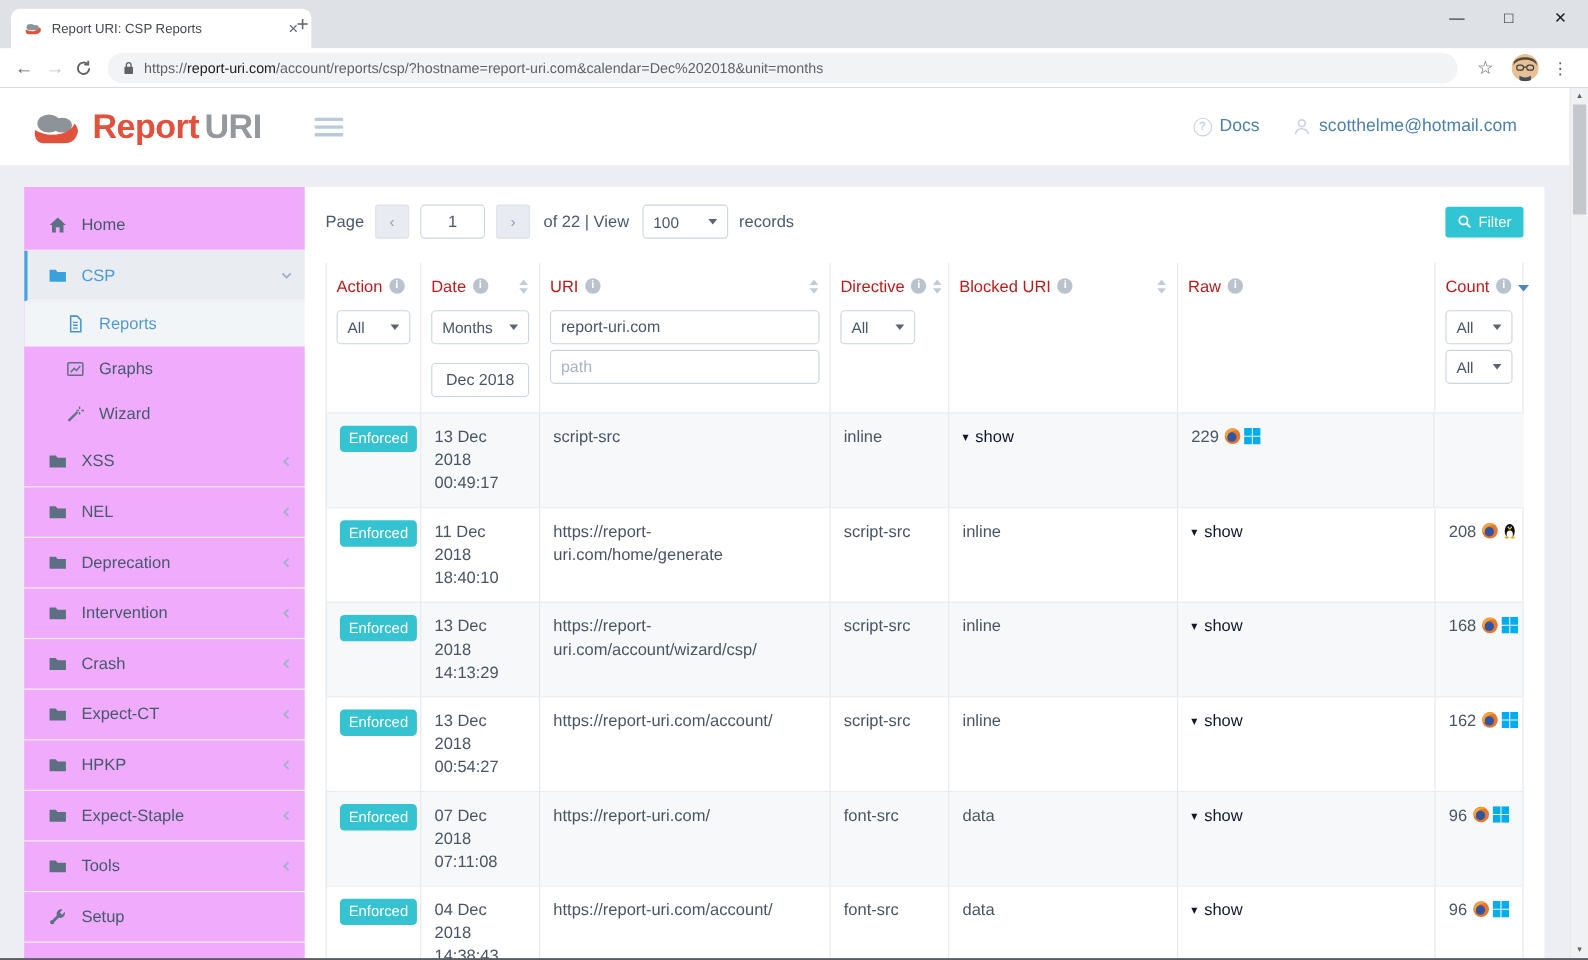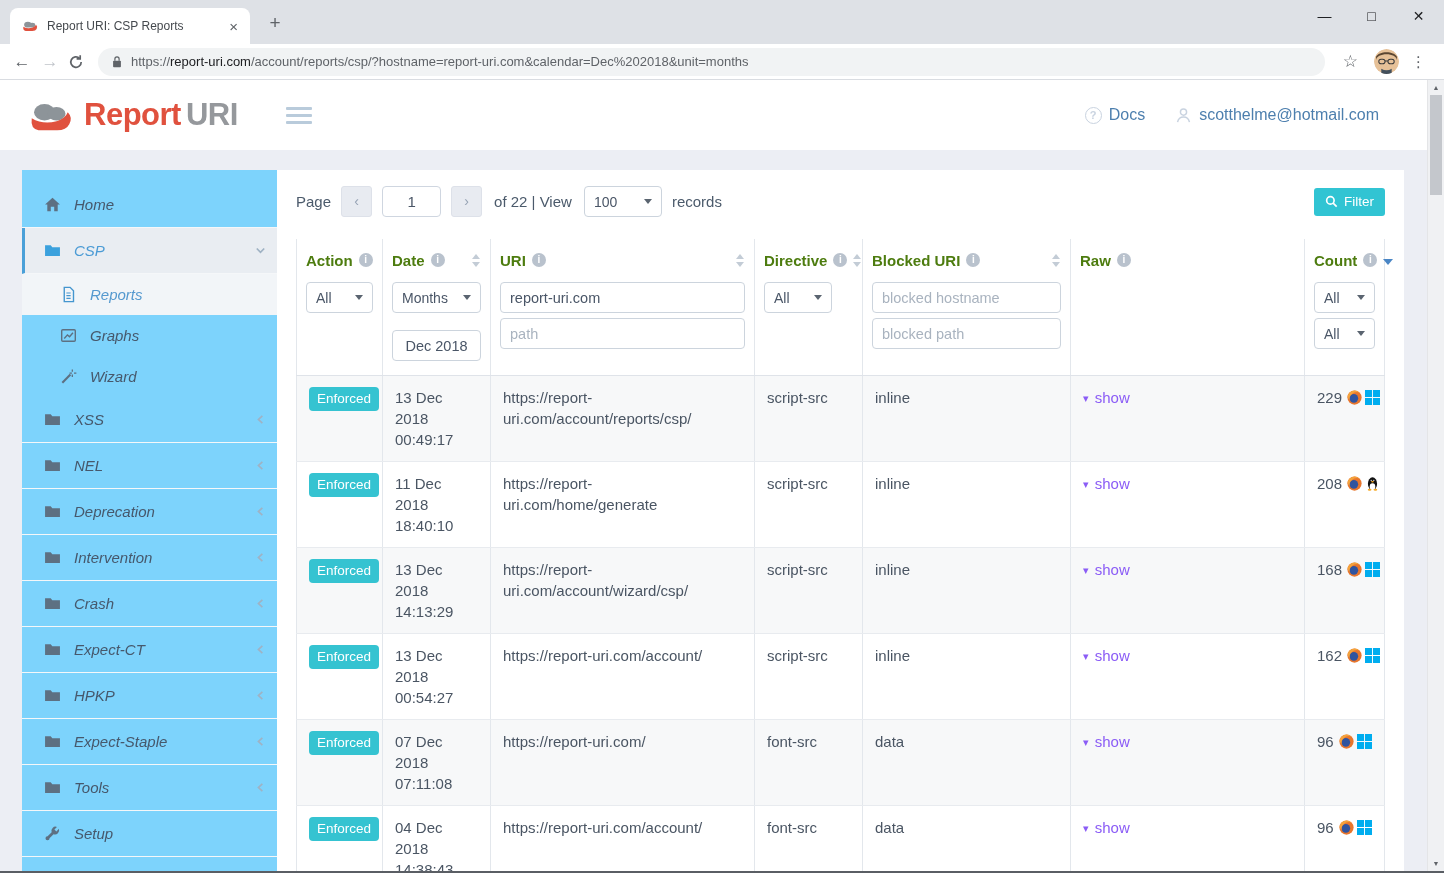--- a/index.html
+++ b/index.html
@@ -1,21 +1,21 @@
 <!DOCTYPE html>
 <html><head>
 <meta charset="utf-8">
 <style>
   * { box-sizing: border-box; margin: 0; padding: 0; }
   body { font-family: "Liberation Sans", "DejaVu Sans", sans-serif; background:#fff; }
   .screen { position:relative; width:1444px; height:873px; overflow:hidden; background:#fff; }
 
   
   .tabbar { position:absolute; top:0; left:0; width:1444px; height:44px; background:#dee1e6; }
-  .tab { position:absolute; left:10px; bottom:0; width:240px; height:36px; background:#fff;
+  .tab { position:absolute; left:10px; bottom:0; width:273px; height:36px; background:#fff;
          border-radius:8px 8px 0 0; display:flex; align-items:center; padding:0 8px 0 12px; gap:8px; }
   .tab-favicon { width:17px; height:14px; flex:0 0 auto; }
   .tab-title { flex:1; font-size:12px; color:#45494e; white-space:nowrap; overflow:hidden; }
   .tab-close { color:#5f6368; font-size:15px; line-height:15px; padding:0 4px; cursor:default; }
   .new-tab { position:absolute; left:262px; bottom:7px; width:26px; height:26px; text-align:center;
              line-height:24px; font-size:19px; color:#5f6368; }
   .win-controls { position:absolute; right:2px; top:0; display:flex; }
   .win-controls span { width:47px; height:33px; text-align:center; line-height:33px; font-size:14px; color:#202124; }
   .navbar { position:absolute; top:44px; left:0; width:1444px; height:36px; background:#fff;
             border-bottom:1px solid #d9dce1; display:flex; align-items:center; padding:0 8px; }
@@ -43,22 +43,22 @@
   .header-right { margin-left:auto; display:flex; align-items:center; gap:30px; padding-right:20px; }
   .hdr-link { display:flex; align-items:center; gap:7px; font-size:16px; color:#4d7fae; }
   .q-icon { width:17px; height:17px; border:1.5px solid #c9d3e0; border-radius:50%; color:#c9d3e0;
             font-size:11px; line-height:14px; text-align:center; font-weight:700; }
   .person-icon { width:17px; height:17px; }
 
   
   .content { position:absolute; top:150px; left:0; width:1427px; height:723px; background:#eceef4; }
 
   
-  .sidebar { position:absolute; left:22px; top:20px; width:261px; height:703px; background:#7dd3fc;
-             padding-top:12px; overflow:hidden;font-style:italic; }
+  .sidebar { position:absolute; left:22px; top:20px; width:261px; height:703px; background:#f0abfc;
+             padding-top:12px; overflow:hidden; }
   .nav-item { display:flex; align-items:center; height:46px; padding:0 16px 0 22px; border-bottom:1px solid #f5f7f9; cursor:default; }
   .nav-item.sub { height:41px; padding-left:38px; border-bottom:none; }
   .nav-item.active-parent { background:#e9edf2; border-left:3px solid #4aa0d8; padding-left:19px; }
   .nav-item.sub.active { background:#f2f5f8; }
   .nav-icon { width:17px; height:17px; margin-right:13px; color:#5d7082; flex:0 0 auto; }
   .nav-icon svg { width:100%; height:100%; display:block; }
   .nav-label { font-size:15px; color:#46586c; }
   .active-parent .nav-icon { color:#3ba1dd; }
   .active-parent .nav-label { color:#4b9bd5; }
   .sub.active .nav-icon { color:#4596cf; }
@@ -86,21 +86,21 @@
   .mag-icon { width:13px; height:13px; }
 
   
   .table { width:1089px; }
   .thead, .tr { display:grid; grid-template-columns:86px 108px 264px 108px 208px 234px 81px; }
   .th, .td { border-left:1px solid #e3e7ec; }
   .th:last-child, .td:last-child { border-right:1px solid #e3e7ec; }
   .thead { border-bottom:1px solid #dfe3e9; }
   .th { padding:12px 9px 14px 9px; }
   .th-top { display:flex; align-items:center; gap:6px; margin-bottom:13px; min-height:18px; }
-  .th-label { font-size:15px; font-weight:700; color:#4d7c0f; white-space:nowrap; }
+  .th-label { font-size:15px; font-weight:400; color:#b91c1c; white-space:nowrap; }
   .info-icon { width:14px; height:14px; border-radius:50%; background:#b9c2cd; color:#fff; font-size:10px;
                font-weight:700; text-align:center; line-height:14px; font-style:normal; flex:0 0 auto; }
   .sort { margin-left:auto; display:flex; flex-direction:column; gap:3px; padding-right:1px; }
   .sort i { width:0; height:0; border-left:4.5px solid transparent; border-right:4.5px solid transparent; }
   .sort .s-up { border-bottom:5px solid #c3ccd6; }
   .sort .s-down { border-top:5px solid #c3ccd6; }
   .count-sort { width:0; height:0; border-left:5px solid transparent; border-right:5px solid transparent;
                 border-top:6px solid #4a86c5; margin-top:3px; }
   .fstack { display:flex; flex-direction:column; gap:5px; }
   .finput { height:31px; border:1px solid #ccd4dd; border-radius:4px; padding:0 9px; font-size:14.5px;
@@ -108,21 +108,21 @@
   .finput::placeholder { color:#a9b3bf; }
   .finput.center { text-align:center;margin-top:12px; }
   .w-full { width:100%; }
   .w68 { width:68px; }
   .tr { min-height:57px; border-top:1px solid #e8ebef; }
   .tr:first-child { border-top:none; }
   .tr.stripe { background:#f7f8f9; }
   .td { padding:11px 12px; font-size:15px; color:#4a5563; line-height:21px; overflow-wrap:break-word; }
   .badge { display:inline-block; background:#35c3d1; color:#fff; font-size:13.5px; padding:4px 8px;
            border-radius:4px; line-height:16px; }
-  .show-link { color:#8b5cf6; font-size:15px; cursor:pointer; }
+  .show-link { color:#0f172a; font-size:15px; cursor:pointer; }
   .show-caret { font-size:11px; position:relative; top:-1px; margin-right:2px; }
   .td-count { white-space:nowrap; }
   .count-num { margin-right:5px; }
   .cicon { display:inline-block; width:15px; height:15px; vertical-align:-2px; margin-right:3px; }
   .cicon svg { width:100%; height:100%; display:block; }
 
   
   .scrollbar { position:absolute; right:0; top:80px; width:17px; height:793px; background:#f0f1f3;
                border-left:1px solid #e4e5e7; }
   .sb-arrow { position:absolute; left:0; width:16px; height:15px; text-align:center; font-size:7px;
@@ -475,24 +475,20 @@
           </div>
           <div class="th">
             <div class="th-top">
               <span class="th-label">Blocked URI</span>
               <span class="info-icon">i</span>
               <span class="sort">
                   <i class="s-up"></i>
                   <i class="s-down"></i>
                 </span>
             </div>
-            <div class="fstack">
-              <input class="finput" placeholder="blocked hostname" style="">
-              <input class="finput" placeholder="blocked path" style="">
-            </div>
           </div>
           <div class="th">
             <div class="th-top">
               <span class="th-label">Raw</span>
               <span class="info-icon">i</span>
             </div>
           </div>
           <div class="th">
             <div class="th-top">
               <span class="th-label">Count</span>
@@ -511,21 +507,20 @@
             </div>
           </div>
         </div>
         <div id="tbody">
             <div class="tr stripe">
               <div class="td"><span class="badge">Enforced</span></div>
               <div class="td">
                 <div>13 Dec 2018</div>
                 <div>00:49:17</div>
               </div>
-              <div class="td">https://report-uri.com/account/reports/csp/</div>
               <div class="td">script-src</div>
               <div class="td">inline</div>
               <div class="td"><span class="show-link"><span class="show-caret">▾</span> show</span></div>
               <div class="td td-count"><span class="count-num">229</span><span class="cicon"><svg viewBox="0 0 16 16">
                     <circle cx="8" cy="8" r="7.6" fill="#e8762d"></circle>
                     <circle cx="7.3" cy="8.9" r="4.6" fill="#30549f"></circle>
                     <path d="M.6 7.2A7.6 7.6 0 0 1 13.2 2.6 8.2 8.2 0 0 0 5 4.6C3.1 6.1 2.4 8.6 3 10.6A5.2 5.2 0 0 1 .6 7.2z" fill="#f4a33c"></path>
                   </svg></span><span class="cicon"><svg viewBox="0 0 16 16">
                     <path d="M0 0h7.5v7.5H0zM8.5 0H16v7.5H8.5zM0 8.5h7.5V16H0zM8.5 8.5H16V16H8.5z" fill="#00adef"></path>
                   </svg></span></div>

